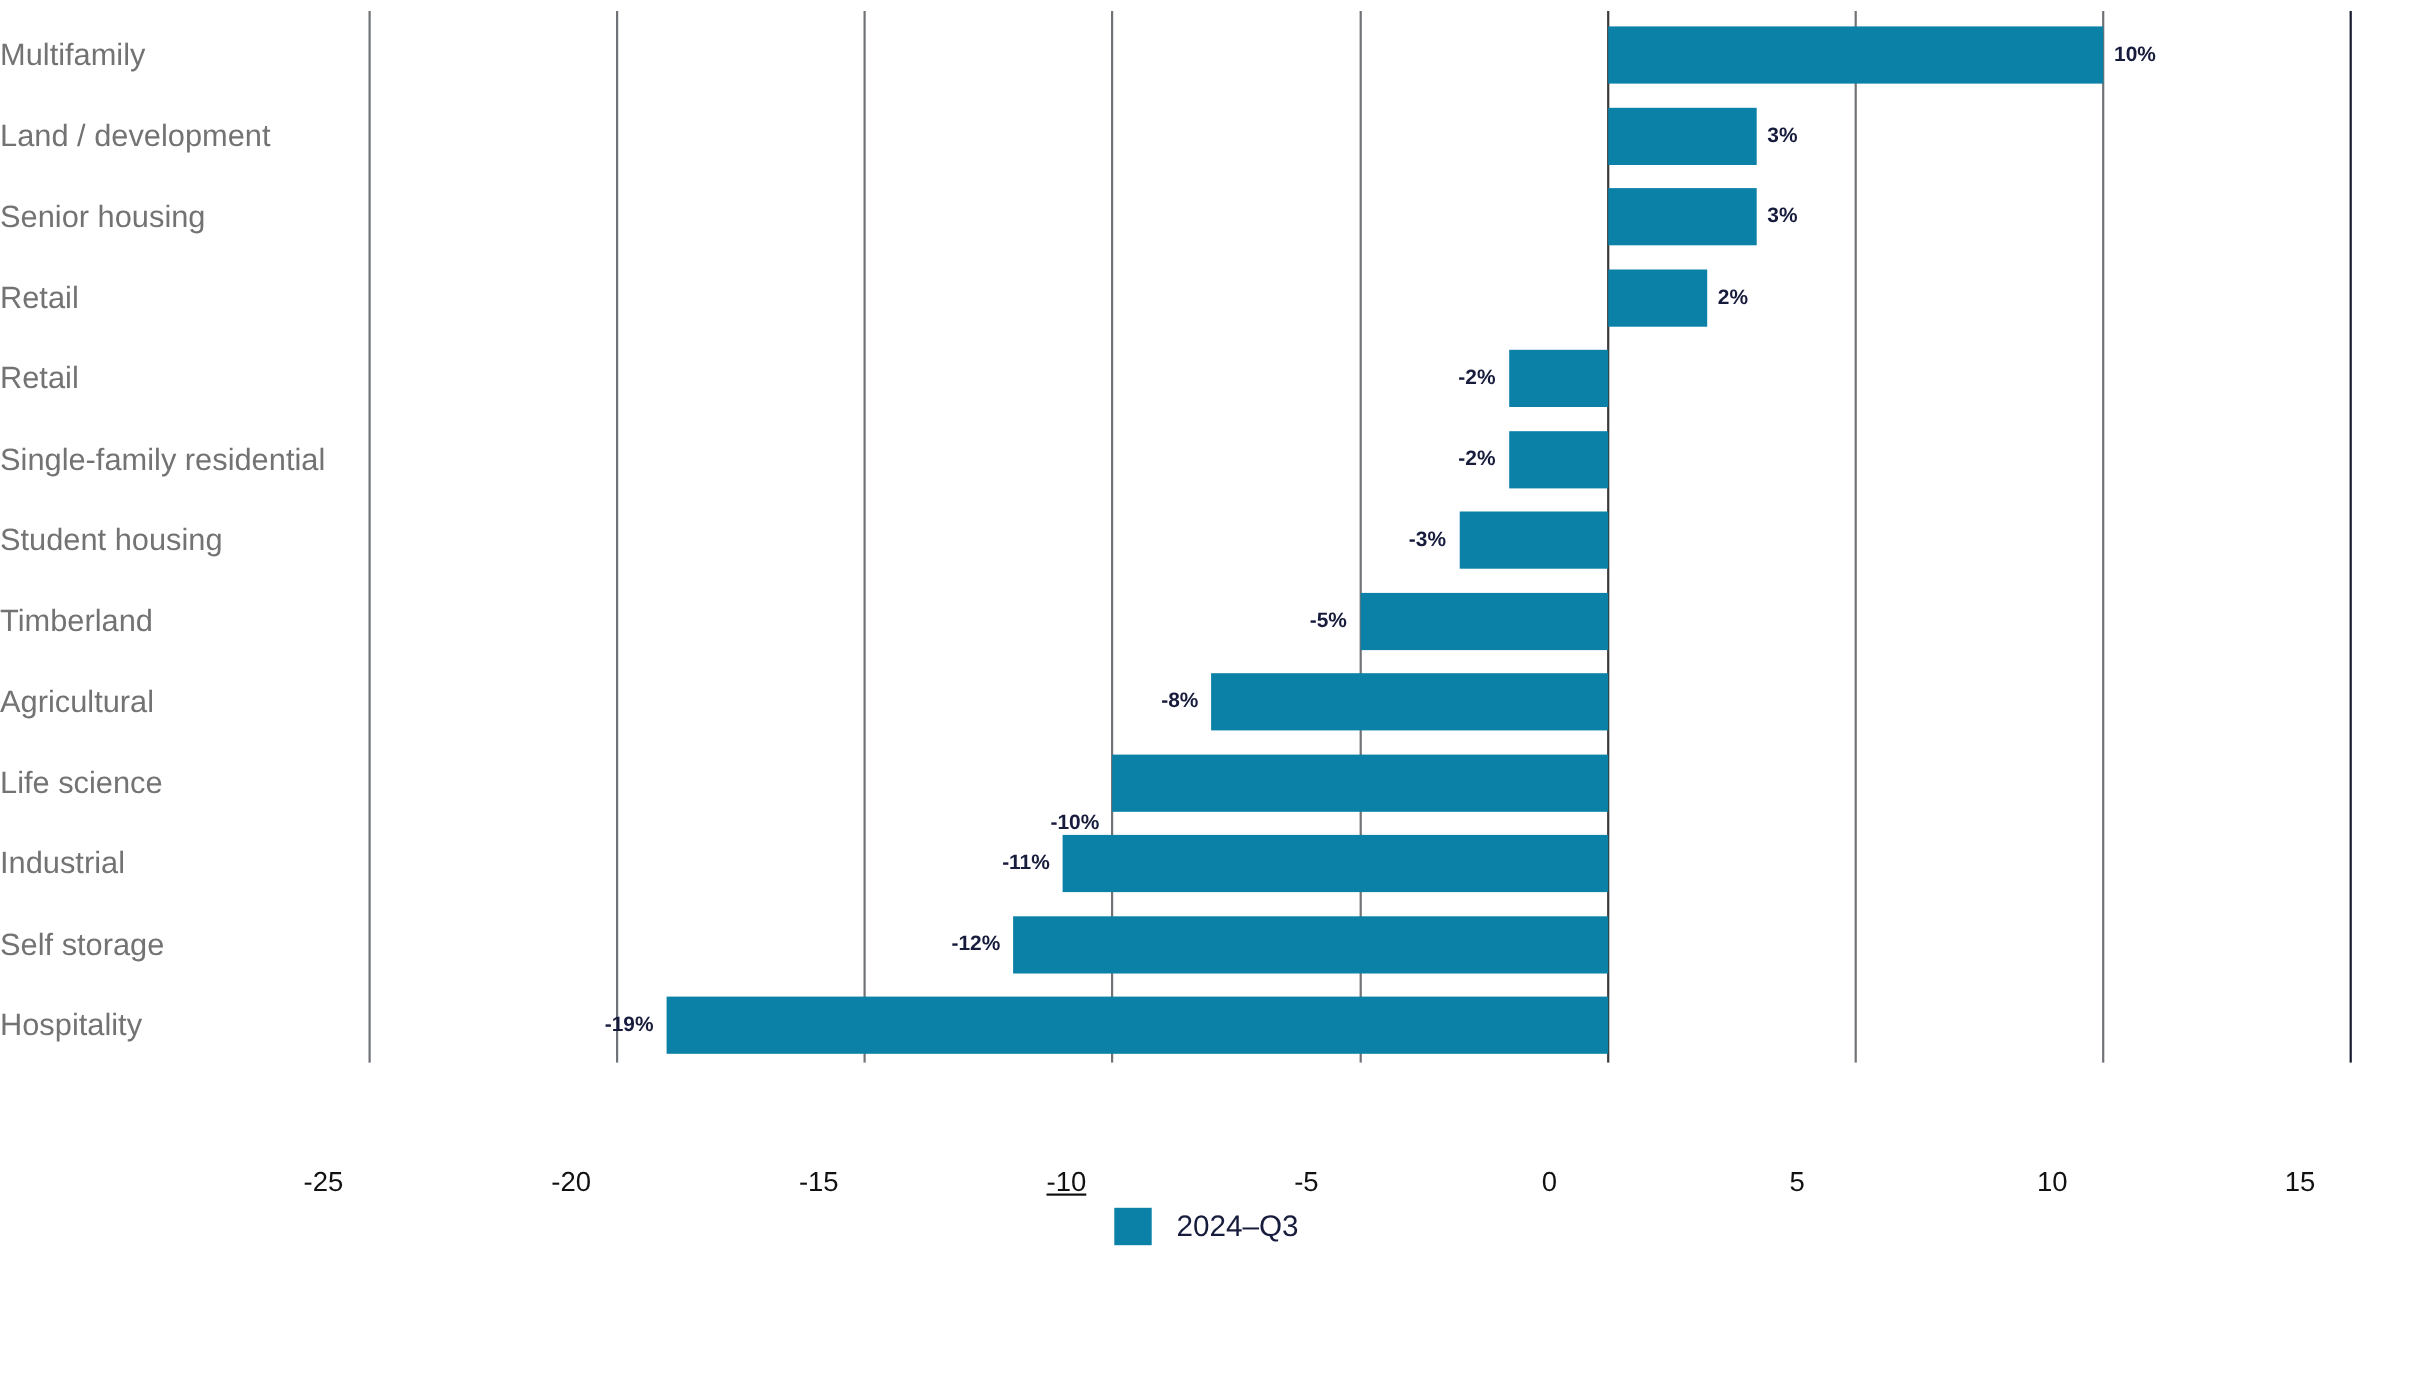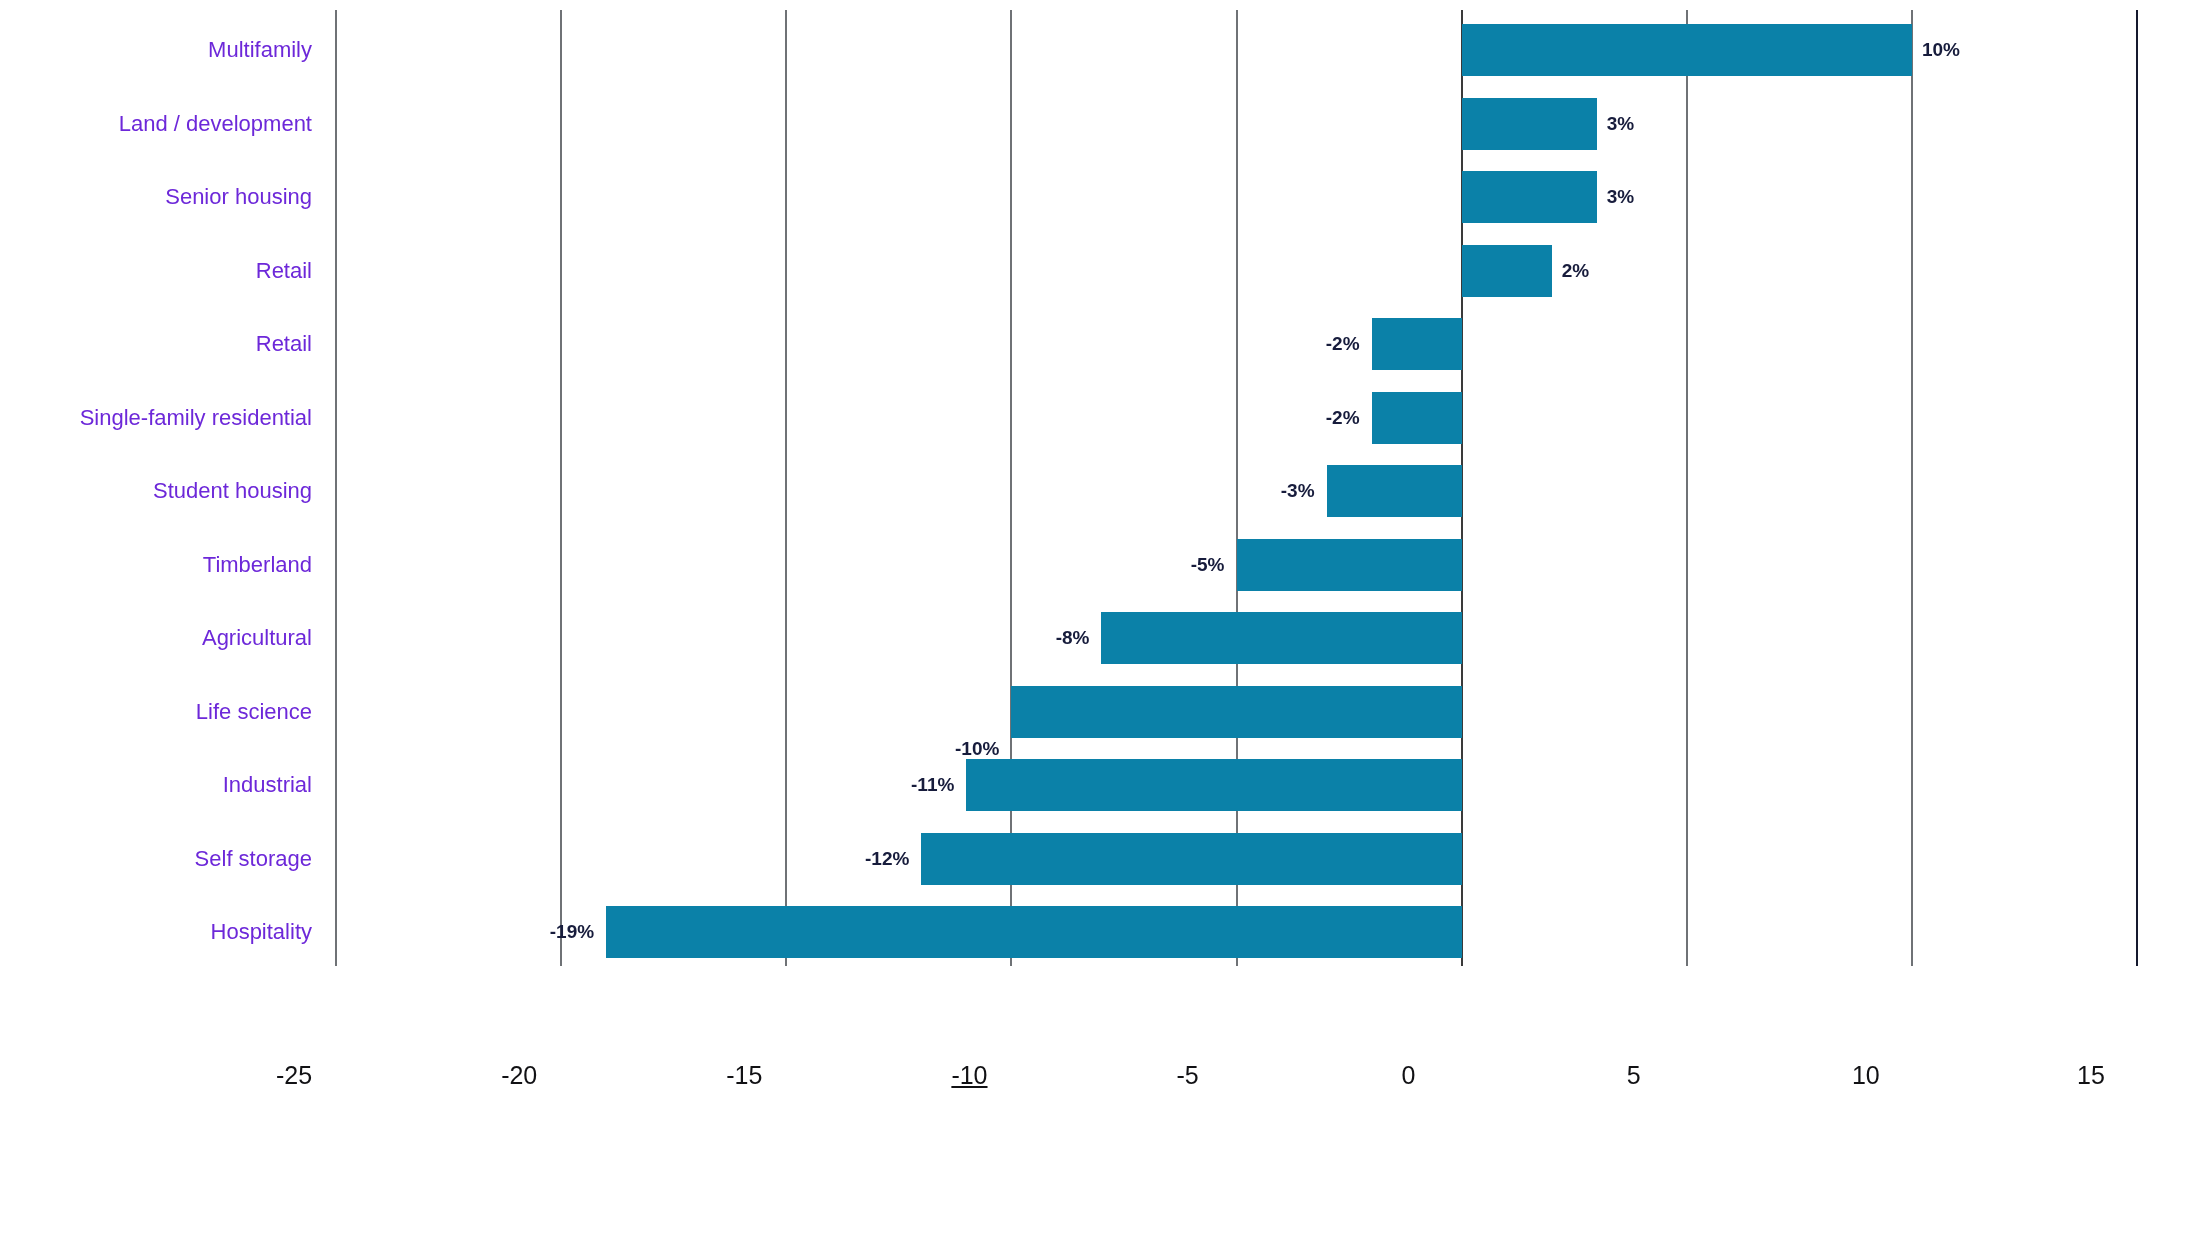--- a/index.html
+++ b/index.html
@@ -40,23 +40,23 @@
   
   .bar {
     position: absolute;
     height: 52px;
     background: #0b81a8;
   }
   .cat-wrap {
     position: absolute;
     left: 0;
     width: 312px;
-    text-align: right;
-    color: #6d28d9;
-    font-size: 22px;
+    text-align: left;
+    color: #737373;
+    font-size: 28px;
     line-height: 26px;
     white-space: nowrap;
   }
 
   
   .val-label {
     position: absolute;
     color: #171c3c;
     font-size: 19px;
     font-weight: bold;
@@ -183,15 +183,19 @@
       <div class="tick" style="left: 561.125px;">-20</div>
       <div class="tick" style="left: 786.25px;">-15</div>
       <div class="tick" style="left: 1011.38px; text-decoration: underline;">-10</div>
       <div class="tick" style="left: 1236.5px;">-5</div>
       <div class="tick" style="left: 1461.62px;">0</div>
       <div class="tick" style="left: 1686.75px;">5</div>
       <div class="tick" style="left: 1911.88px;">10</div>
       <div class="tick" style="left: 2137px;">15</div>
     </div>
 
+  <div id="legend">
+      <span class="swatch" style="background: rgb(11, 129, 168);"></span>
+      <span class="legend-text">2024–Q3</span>
+    </div>
 
 
 </div>
 
 </body></html>

